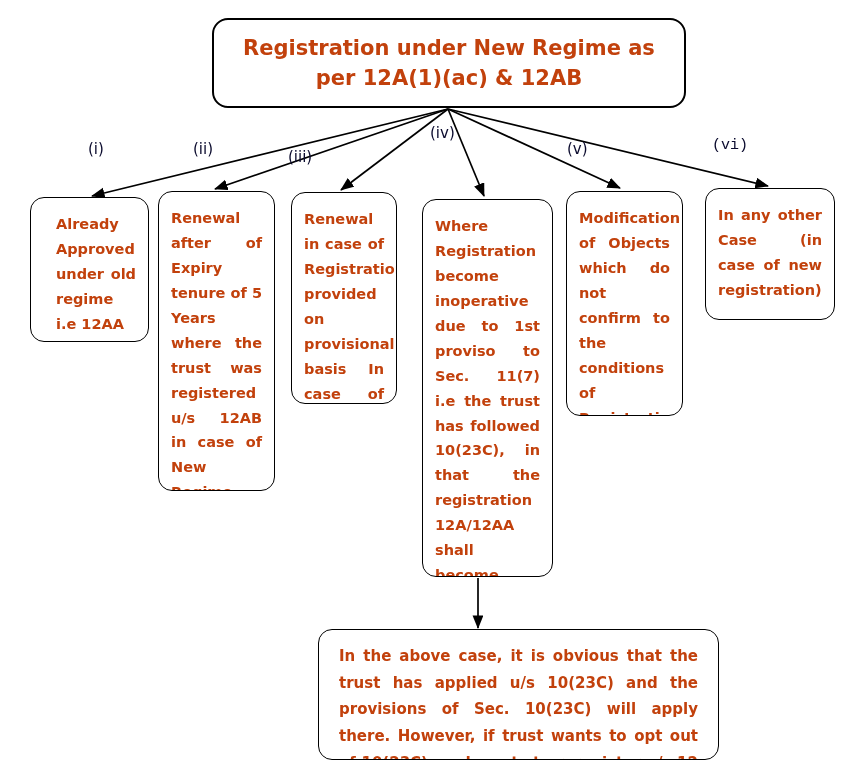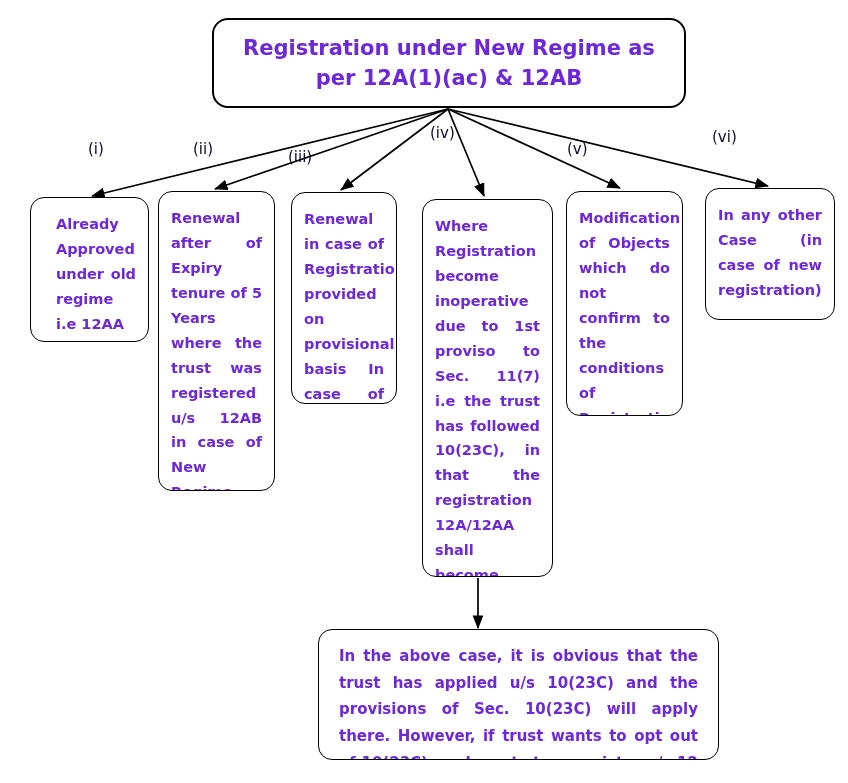--- a/index.html
+++ b/index.html
@@ -22,21 +22,21 @@
     width: 848px;
     height: 783px;
     pointer-events: none;
   }
   .node {
     position: absolute;
     box-sizing: border-box;
     border: 1.6px solid #000000;
     border-radius: 14px;
     background: #ffffff;
-    color: #6d28d9;
+    color: #c2410c;
     font-weight: bold;
     text-align: justify;
     text-align-last: left;
     overflow: hidden;
   }
   .node-title {
     border-radius: 16px;
     border-width: 2px;
     text-align: center;
     text-align-last: center;
@@ -90,21 +90,21 @@
 
   <div class="node node-title" style="left:212px; top:18px; width:474px; height:90px;">
     <span>Registration under New Regime as per 12A(1)(ac) &amp; 12AB</span>
   </div>
 
   <span class="roman" style="left:88px;  top:140px;">(i)</span>
   <span class="roman" style="left:193px; top:140px;text-align:right;">(ii)</span>
   <span class="roman" style="left:288px; top:140px;margin-top:8px;">(iii)</span>
   <span class="roman" style="left:430px; top:124px;">(iv)</span>
   <span class="roman" style="left:567px; top:140px;">(v)</span>
-  <span class="roman" style="left:712px; top:128px;">(vi)</span>
+  <span class="roman" style="left:712px; top:137px;font-family:Liberation Mono, monospace;">(vi)</span>
 
   <div class="node node-branch" style="left:30px; top:197px; width:119px; height:145px;padding-left:25px;">
     <span>Already Approved under old regime i.e 12AA</span>
   </div>
 
   <div class="node node-branch" style="left:158px; top:191px; width:117px; height:300px;">
     <span>Renewal after of Expiry tenure of 5 Years where the trust was registered u/s 12AB in case of New Regime</span>
   </div>
 
   <div class="node node-branch" style="left:291px; top:192px; width:106px; height:212px;">

